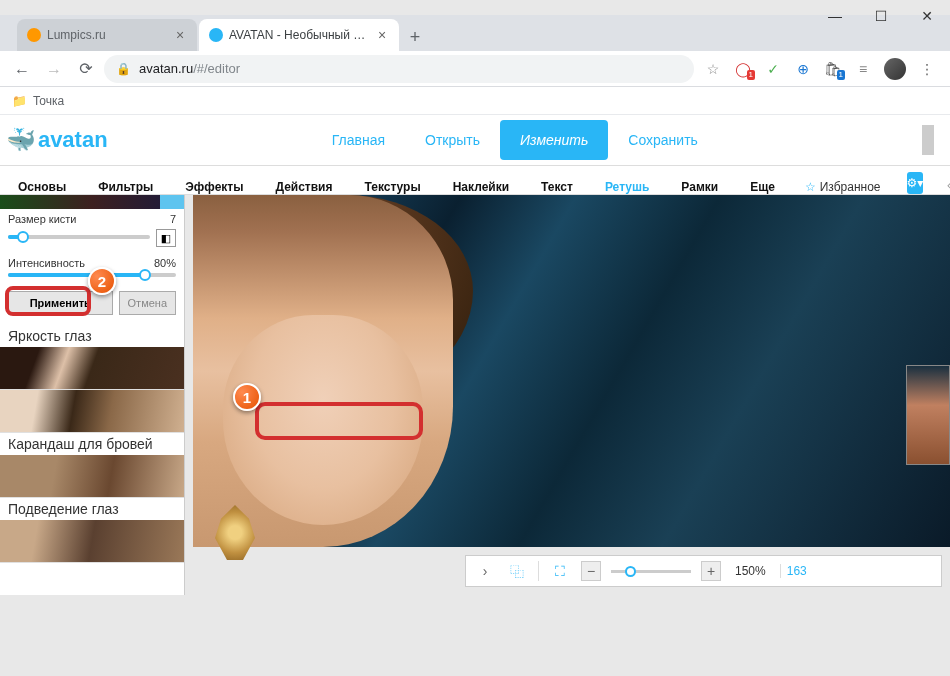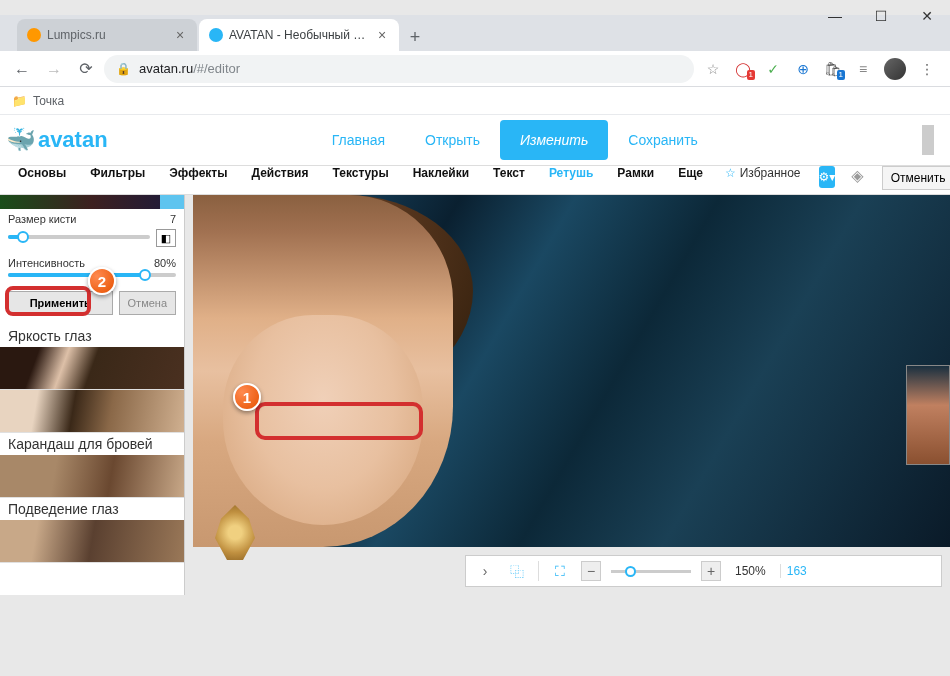--- a/index.html
+++ b/index.html
@@ -38,21 +38,21 @@
 
 .site-header { height: 50px; background: #fff; display: flex; align-items: center; padding: 0 16px 0 6px; }
 .logo { display: flex; align-items: center; gap: 2px; color: #29b6f6; font-size: 22px; font-weight: bold; }
 .logo-icon { font-size: 24px; }
 .main-nav { flex: 1; display: flex; justify-content: center; gap: 0; }
 .main-nav a { padding: 12px 20px; font-size: 14px; color: #29b6f6; text-decoration: none; }
 .main-nav a.active { background: #29b6f6; color: #fff; border-radius: 4px; font-style: italic; }
 .scroll-up { width: 12px; height: 30px; background: #ccc; }
 
 
-.toolbar { height: 30px; background: #fff; border-top: 1px solid #ddd; border-bottom: 1px solid #ddd; display: flex; align-items: flex-start; padding: 0 8px; font-size: 12px; gap: 4px; position: relative; }
+.toolbar { height: 30px; background: #fff; border-top: 1px solid #ddd; border-bottom: 1px solid #ddd; display: flex; align-items: flex-end; padding: 0 8px; font-size: 12px; gap: 12px; position: relative; }
 .toolbar .tool { padding: 0 10px; color: #111; font-weight: bold; cursor: pointer; }
 .toolbar .tool.active { color: #29b6f6; }
 .toolbar .fav { display: flex; align-items: center; gap: 4px; padding: 0 8px; color: #333; }
 .toolbar .fav-star { color: #29b6f6; }
 .toolbar .gear { width: 28px; height: 22px; background: #29b6f6; color: #fff; display: flex; align-items: center; justify-content: center; border-radius: 3px; font-size: 12px; margin: 0 6px; }
 .toolbar .layers { color: #999; font-size: 16px; padding: 0 6px; }
 .toolbar .undo { padding: 4px 8px; border: 1px solid #ccc; background: #f5f5f5; font-size: 12px; margin-left: 4px; }
 .toolbar .redo { padding: 4px 6px; color: #aaa; font-size: 11px; margin-left: 4px; }
 
 

